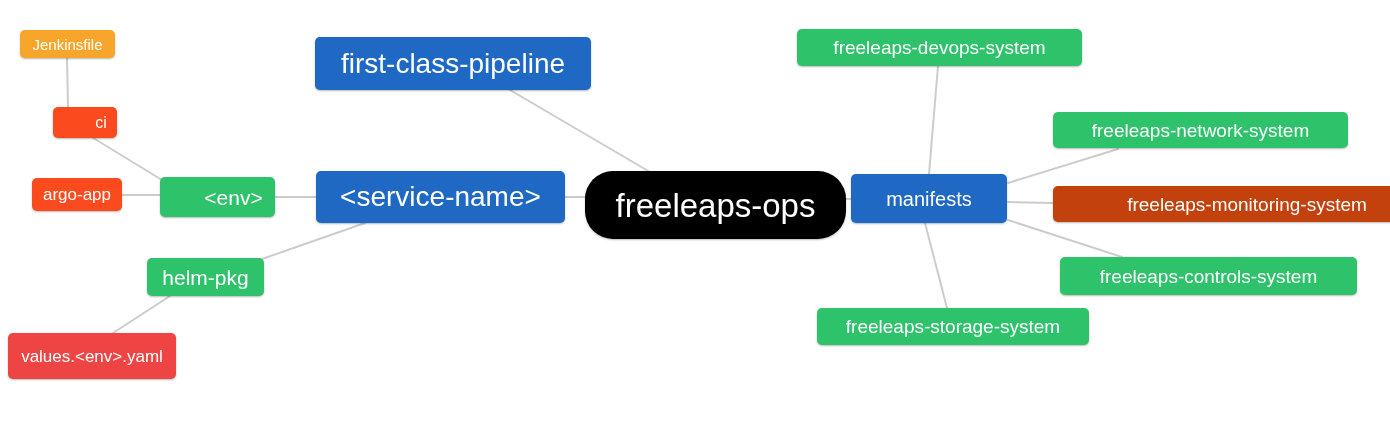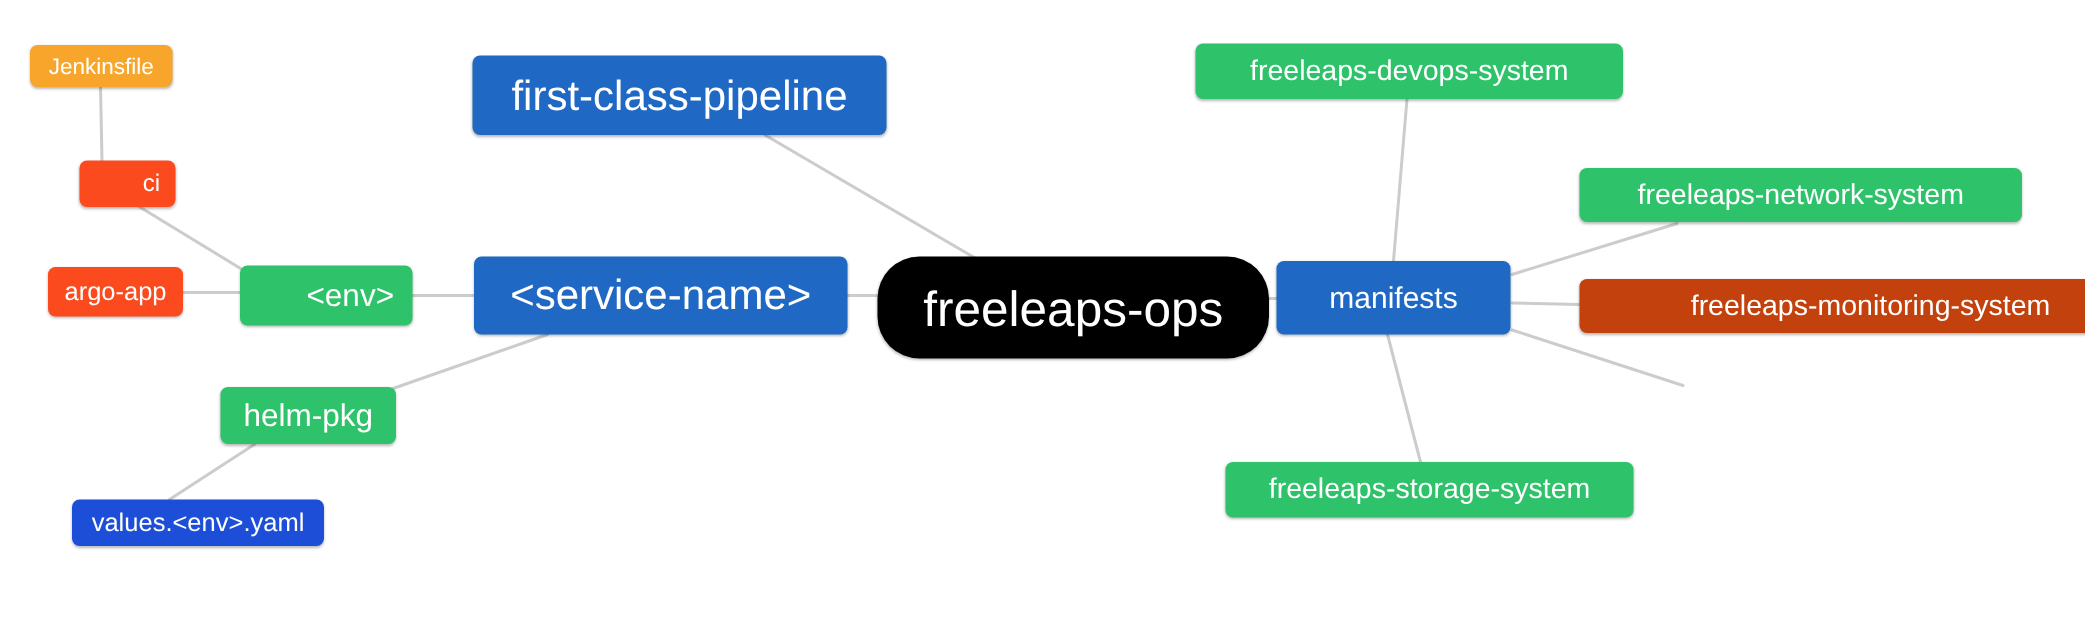--- a/index.html
+++ b/index.html
@@ -52,23 +52,24 @@
     <line class="edge" x1="1008" y1="202" x2="1053" y2="203" stroke="#CCCCCC"></line>
     <line class="edge" x1="1008" y1="220" x2="1122" y2="257" stroke="#CCCCCC"></line>
     <line class="edge" x1="925" y1="223" x2="947" y2="308" stroke="#CCCCCC"></line>
   </svg>
 
   <div class="node fs15" style="left: 20px; top: 30px; width: 95px; height: 28px; background: rgb(247, 166, 43);">Jenkinsfile</div>
   <div class="node fs16" style="left: 53px; top: 107px; width: 32px; height: 31px; background: rgb(251, 75, 30);">ci</div>
   <div class="node fs17" style="left: 32px; top: 178px; width: 90px; height: 33px; background: rgb(251, 75, 30);">argo-app</div>
   <div class="node fs21" style="left: 160px; top: 177px; width: 83px; height: 40px; background: rgb(46, 195, 107); padding-left: 32px;">&lt;env&gt;</div>
   <div class="node fs21" style="left: 147px; top: 258px; width: 117px; height: 38px; background: rgb(46, 195, 107);">helm-pkg</div>
-  <div class="node fs17" style="left: 8px; top: 333px; width: 168px; height: 31px; background: #1d4ed8; margin-left: 40px;">values.&lt;env&gt;.yaml</div>
+  <div class="node fs17" style="left: 8px; top: 333px; width: 168px; height: 46px; background: #ef4444;">values.&lt;env&gt;.yaml</div>
   <div class="node fs28" style="left: 315px; top: 37px; width: 276px; height: 53px; background: rgb(31, 104, 196);">first-class-pipeline</div>
   <div class="node fs28" style="left: 316px; top: 171px; width: 249px; height: 52px; background: rgb(31, 104, 196);">&lt;service-name&gt;</div>
   <div class="node fs33" style="left: 585px; top: 171px; width: 261px; height: 68px; background: #000000; border-radius: 28px;">freeleaps-ops</div>
   <div class="node fs26" style="left: 851px; top: 174px; width: 156px; height: 49px; background: rgb(31, 104, 196);">manifests</div>
   <div class="node fs19" style="left: 797px; top: 29px; width: 285px; height: 37px; background: rgb(46, 195, 107);">freeleaps-devops-system</div>
   <div class="node fs19" style="left: 1053px; top: 112px; width: 295px; height: 36px; background: rgb(46, 195, 107);">freeleaps-network-system</div>
   <div class="node fs19" style="left: 1053px; top: 186px; width: 388px; height: 36px; background: #c2410c;">freeleaps-monitoring-system</div>
+  <div class="node fs19" style="left: 1060px; top: 257px; width: 297px; height: 38px; background: rgb(46, 195, 107);">freeleaps-controls-system</div>
   <div class="node fs19" style="left: 817px; top: 308px; width: 272px; height: 37px; background: rgb(46, 195, 107);">freeleaps-storage-system</div>
 
 </div>
 
 </body></html>

